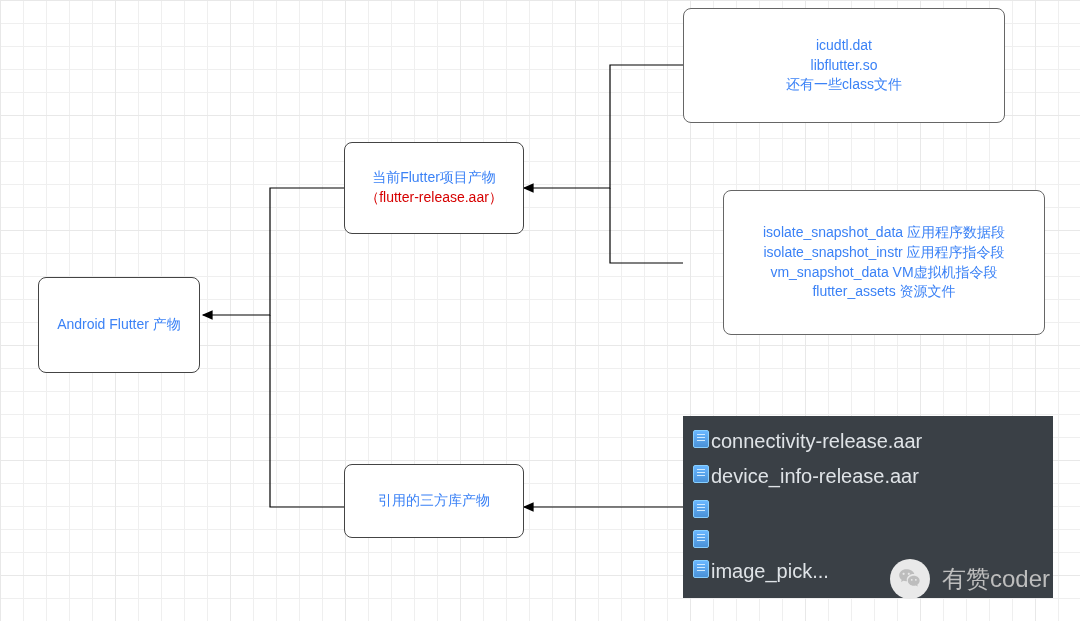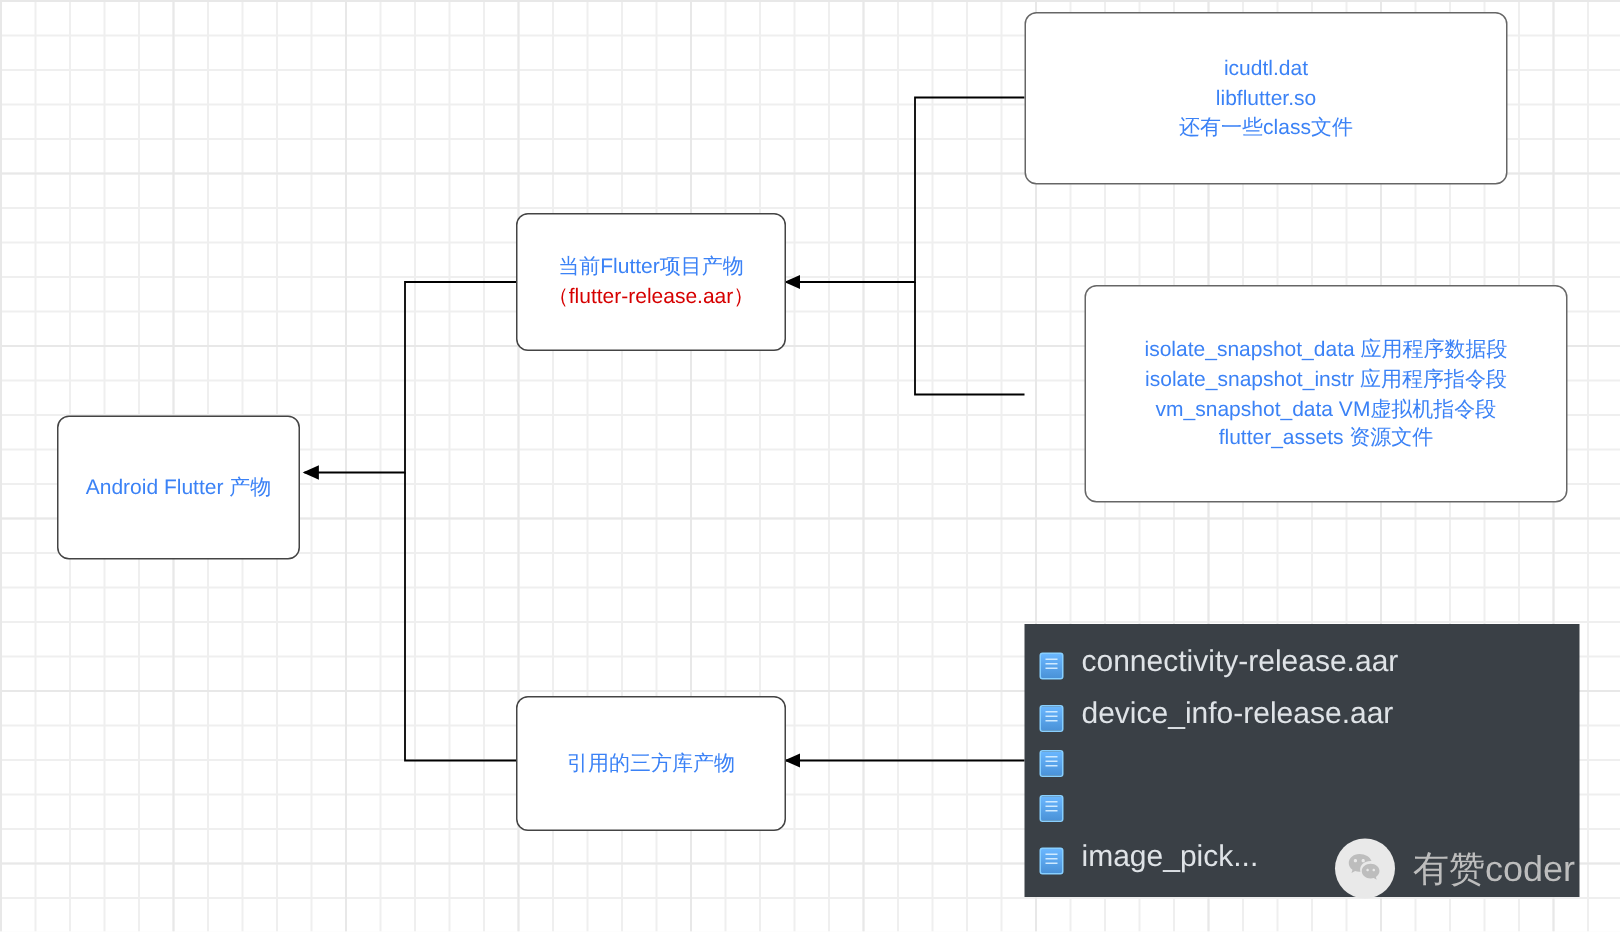--- a/index.html
+++ b/index.html
@@ -72,22 +72,21 @@
     position: absolute;
     background: #3a4046;
     color: #dfe3e7;
     font-family: -apple-system, "Segoe UI", Arial, sans-serif;
     font-size: 20px;
     padding: 8px 10px;
     box-sizing: border-box;
   }
   .filerow {
     display: flex;
-    align-items: flex-end;
-    gap: 10px;
+    align-items: flex-start;
     padding: 6px 0;
   }
   .fileicon {
     width: 18px;
     height: 18px;
     flex: 0 0 18px;
     display: inline-block;
   }
   .fileicon span {
     display:block;
@@ -150,21 +149,21 @@
 
   <div class="node" style="left:38px; top:277px; width:162px; height:96px;">
     <div class="txt">Android Flutter 产物</div>
   </div>
 
   <div class="node" style="left:344px; top:142px; width:180px; height:92px;">
     <div class="txt">当前Flutter项目产物</div>
     <div class="txt red">（flutter-release.aar）</div>
   </div>
 
-  <div class="node" style="left:344px; top:464px; width:180px; height:90px;">
+  <div class="node" style="left:344px; top:464px; width:180px; height:74px;">
     <div class="txt">引用的三方库产物</div>
   </div>
 
   <div class="node node-plain-border" style="left:683px; top:8px; width:322px; height:115px;">
     <div class="txt">icudtl.dat</div>
     <div class="txt">libflutter.so</div>
     <div class="txt">还有一些class文件</div>
   </div>
 
   <div class="node node-plain-border" style="left:683px; top:190px; width:322px; height:145px;margin-left:40px;">

